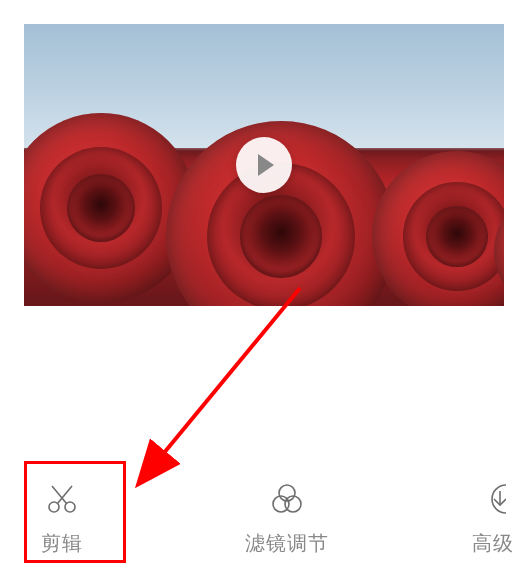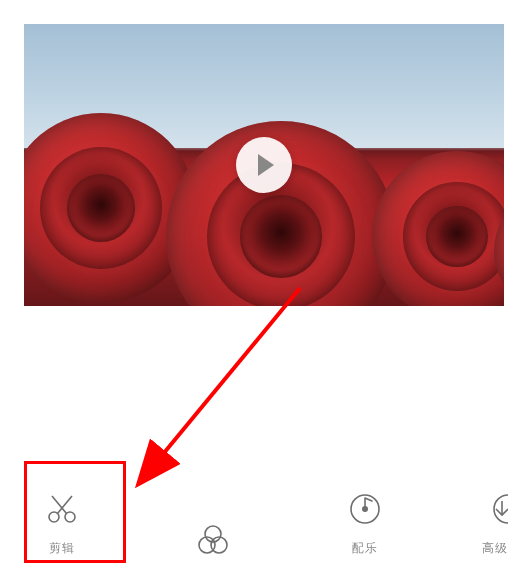--- a/index.html
+++ b/index.html
@@ -99,21 +99,21 @@
     }
     .tool-icon {
       width: 34px;
       height: 34px;
       display: flex;
       align-items: center;
       justify-content: center;
       color: #6e6e6e;
     }
     .tool-label {
-      font-size: 12px;
+      font-size: 20px;
       color: #888888;
       letter-spacing: 1px;
       white-space: nowrap;
     }
     .highlight-box {
       position: absolute;
       bottom: 12px;
       left: 24px;
       width: 102px;
       height: 102px;
@@ -161,32 +161,23 @@
   </div>
 
   <div class="tool-item">
     <div class="tool-icon">
       <svg width="34" height="34" viewBox="0 0 34 34" fill="none" stroke="#6e6e6e" stroke-width="1.6">
         <circle cx="17" cy="11" r="8"></circle>
         <circle cx="11" cy="22" r="8"></circle>
         <circle cx="23" cy="22" r="8"></circle>
       </svg>
     </div>
-  </div>
-
-  <div class="tool-item">
-    <div class="tool-icon">
-      <svg width="34" height="34" viewBox="0 0 34 34" fill="none" stroke="#6e6e6e" stroke-width="1.6">
-        <circle cx="17" cy="17" r="14"></circle>
-        <circle cx="17" cy="17" r="2.2" fill="#6e6e6e"></circle>
-        <path d="M17 17 L17 6 L24 9" stroke-linecap="round" stroke-linejoin="round"></path>
-      </svg>
-    </div>
-    <div class="tool-label">配乐</div>
-  </div>
+    <div class="tool-label">滤镜调节</div>
+  </div>
+
 
 
   <div class="tool-item partial">
     <div class="tool-icon" style="width:26px;">
       <svg width="26" height="34" viewBox="0 0 26 34" fill="none" stroke="#6e6e6e" stroke-width="1.6">
         <path d="M26 3 A14 14 0 0 0 26 31"></path>
         <line x1="20" y1="9" x2="20" y2="22"></line>
         <polyline points="14,17 20,23 26,17"></polyline>
       </svg>
     </div>

